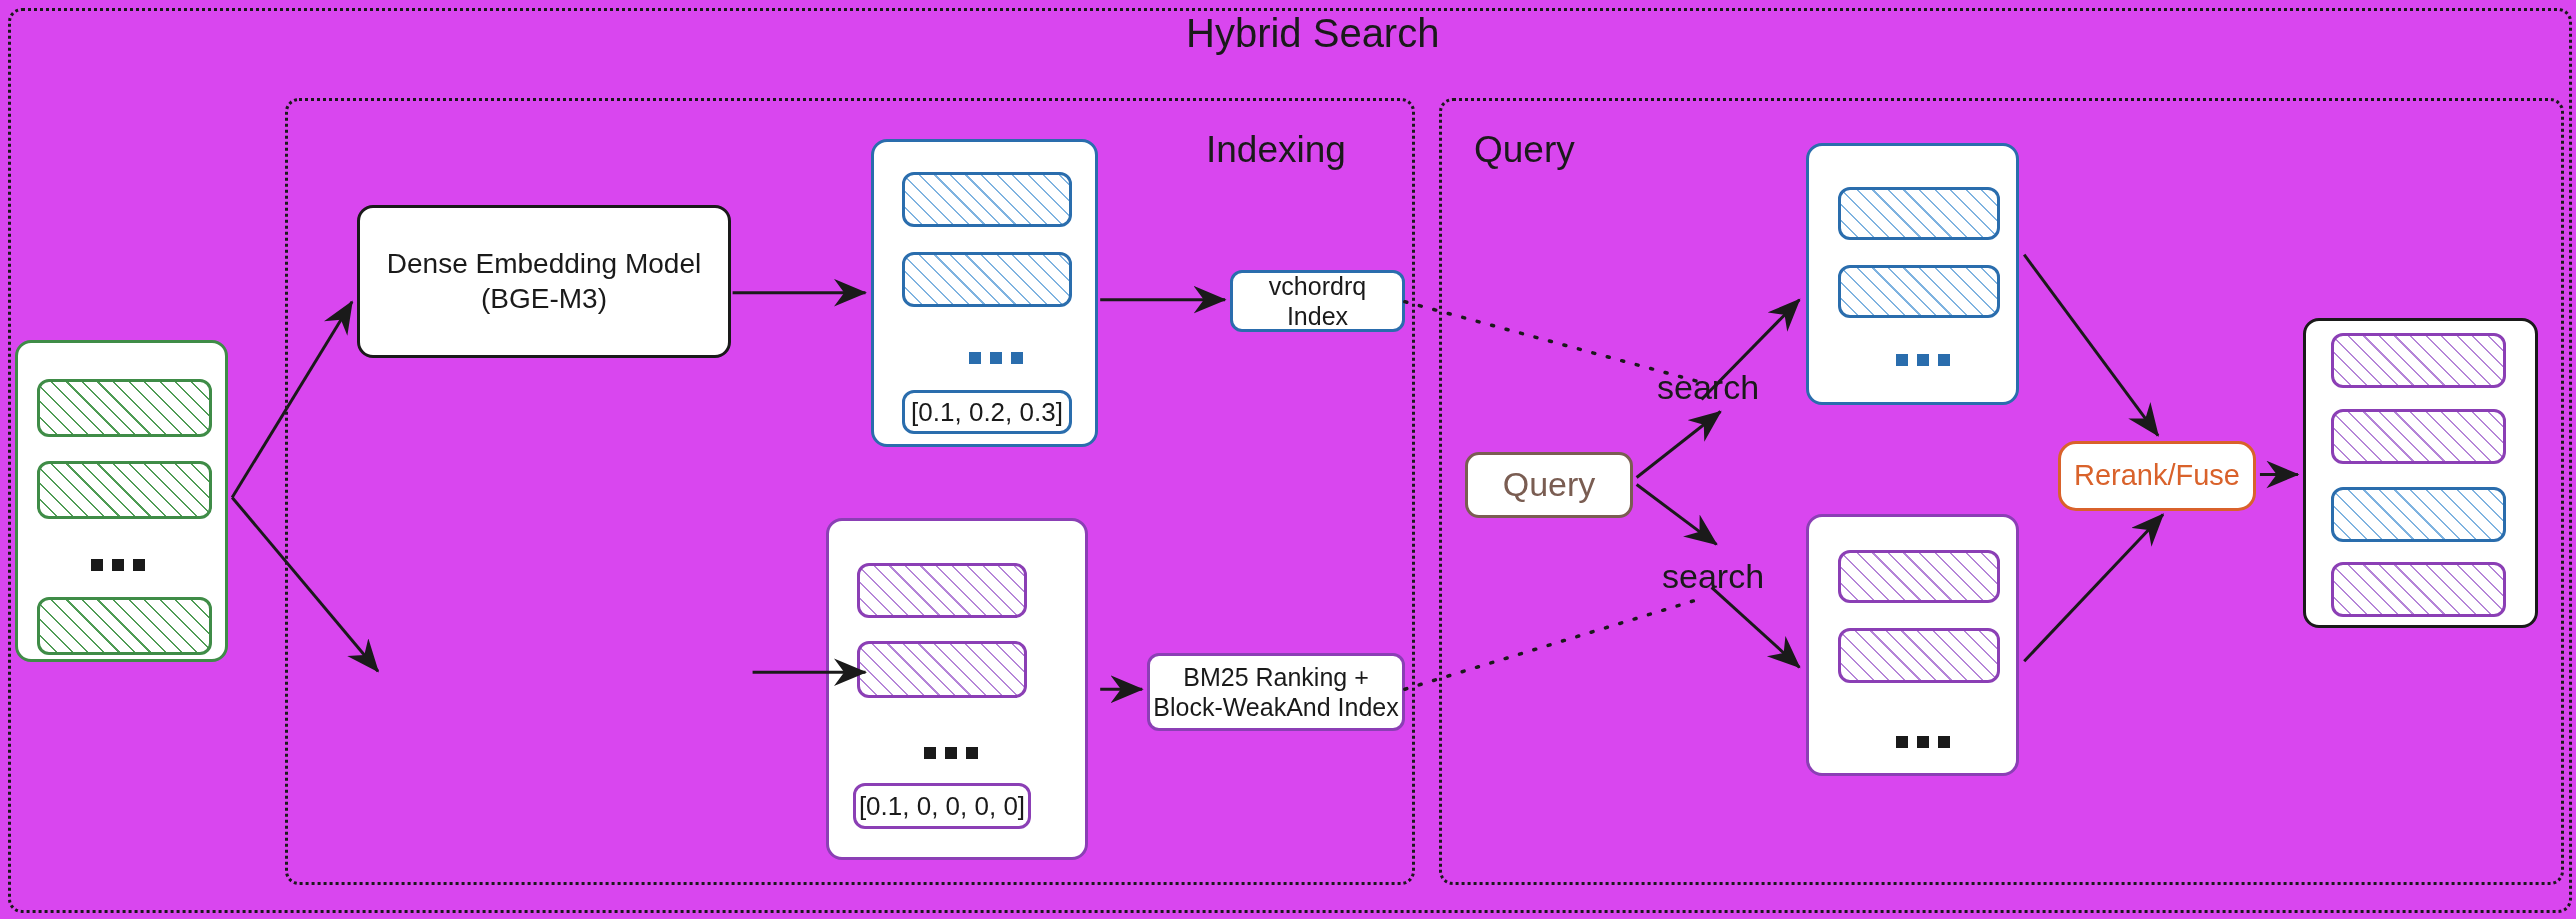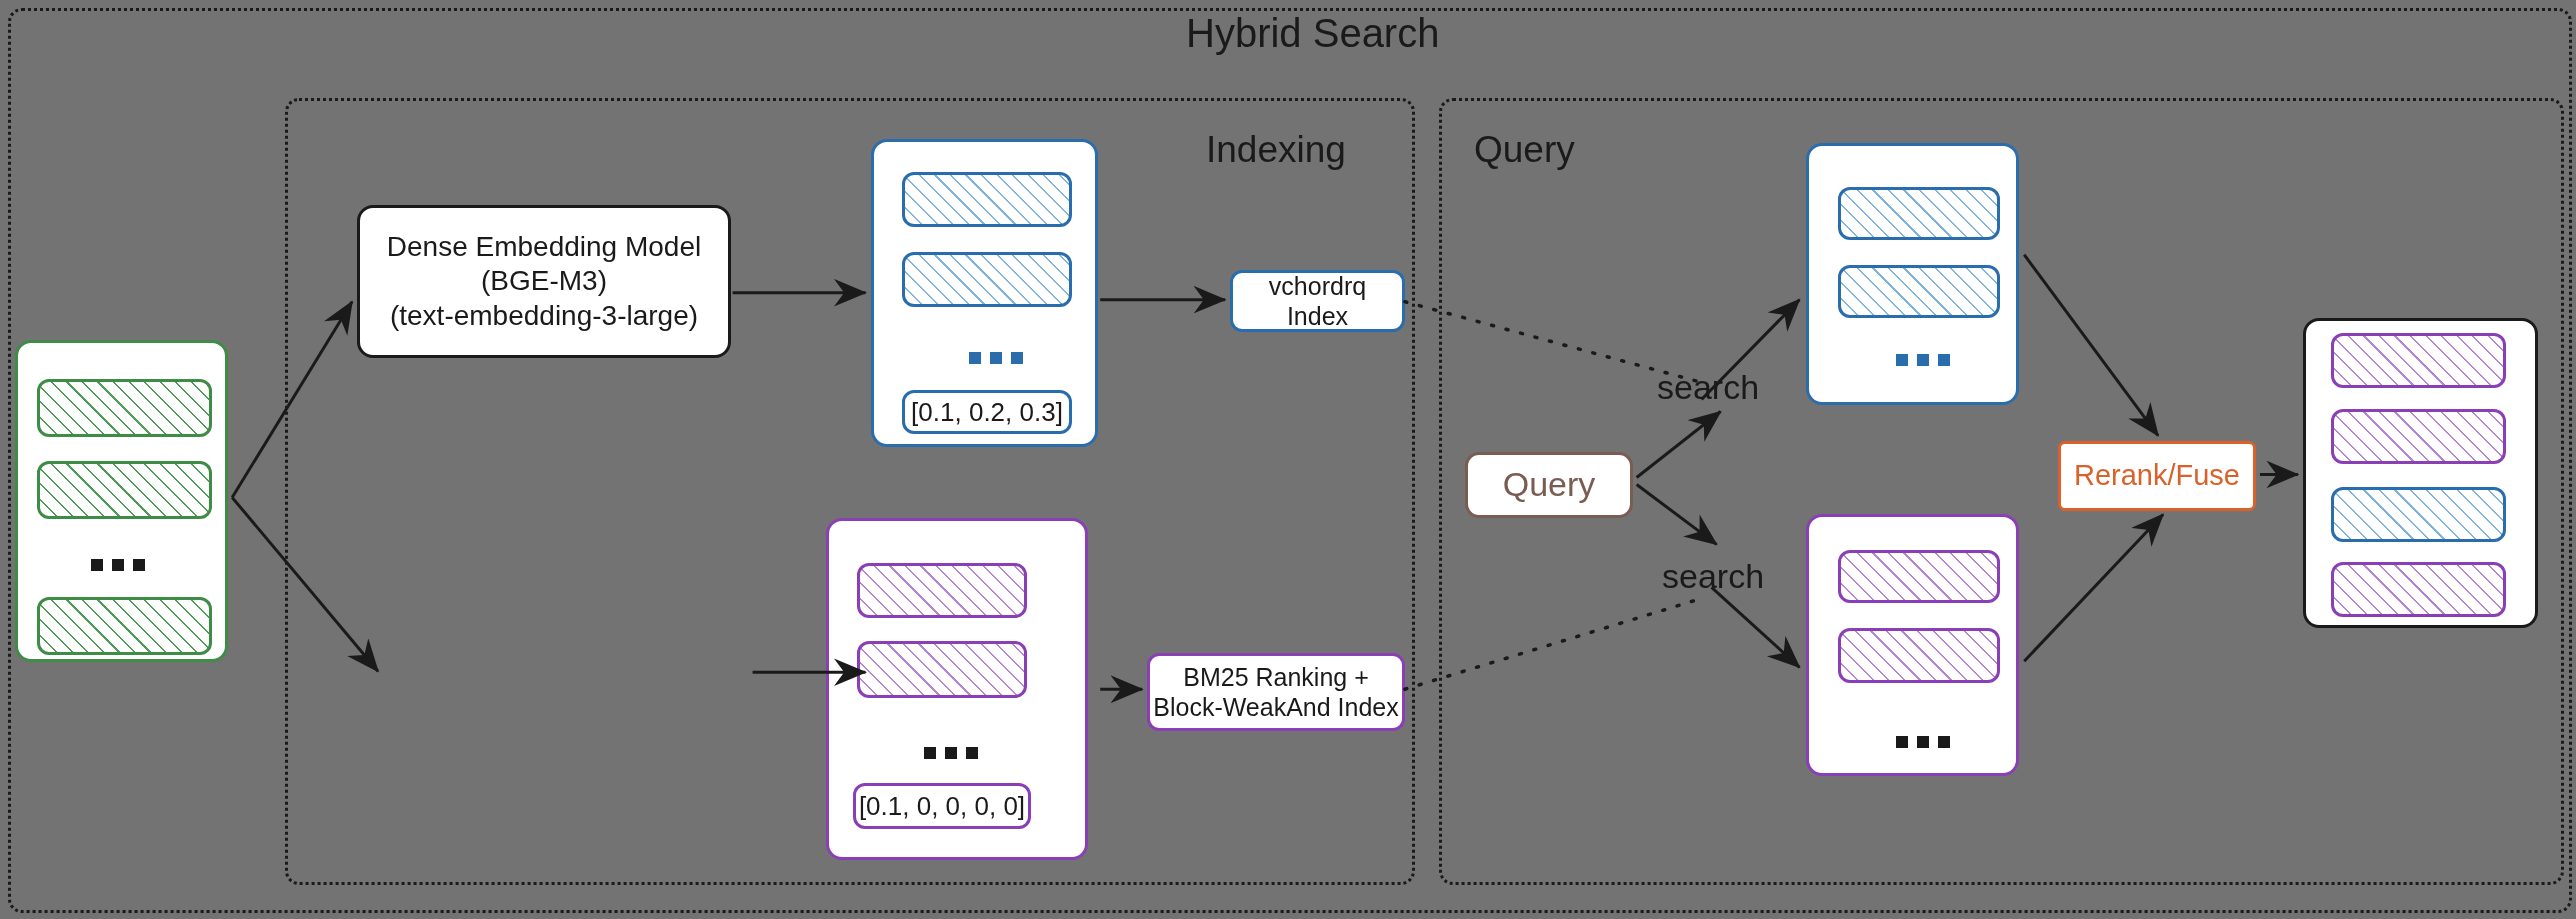--- a/index.html
+++ b/index.html
@@ -1,17 +1,17 @@
 <!DOCTYPE html>
 <html><head>
 <meta charset="utf-8">
 <style>
   html,body{margin:0;padding:0;background:#ffffff;}
   body{font-family:"Liberation Sans","DejaVu Sans",sans-serif;}
-  #stage{position:relative;width:2576px;height:919px;background:#737373;overflow:hidden;}
+  #stage{position:relative;width:2576px;height:919px;background:#d946ef;overflow:hidden;}
 
   
   .frame{position:absolute;border:3px dotted #1a1a1a;border-radius:14px;background:transparent;}
 
   .section-title{position:absolute;color:#1a1a1a;font-size:37px;line-height:1;white-space:nowrap;}
   .main-title{position:absolute;color:#1a1a1a;font-size:40px;line-height:1;white-space:nowrap;}
 
   
   .node{position:absolute;border-radius:16px;background:#ffffff;display:flex;align-items:center;
         justify-content:center;text-align:center;box-sizing:border-box;}
@@ -58,21 +58,20 @@
         <i style="background:#1a1a1a;"></i>
         <i style="background:#1a1a1a;"></i>
     </div>
     <div class="cell hatch-green" style="left:19px;top:254px;width:175px;height:58px;border:3px solid #3f8c47;"></div>
   </div>
 
   <div class="node" style="left:357px;top:205px;width:374px;height:153px;border:3px solid #1a1a1a;">
     <div class="txt" style="font-size:28px;color:#1a1a1a;">
       <div>Dense Embedding Model</div>
       <div>(BGE-M3)</div>
-      <div>(text-embedding-3-large)</div>
     </div>
   </div>
 
 
   <div class="stack" style="left:871px;top:139px;width:227px;height:308px;border:3px solid #2a6dad;">
     <div class="cell hatch-blue" style="left:28px;top:30px;width:170px;height:55px;border:3px solid #2a6dad;"></div>
     <div class="cell hatch-blue" style="left:28px;top:110px;width:170px;height:55px;border:3px solid #2a6dad;"></div>
     <div class="ellipsis" style="left:95px;top:210px;">
       <i style="background:#2a6dad;"></i>
         <i style="background:#2a6dad;"></i>
@@ -126,21 +125,21 @@
   <div class="stack" style="left:1806px;top:514px;width:213px;height:262px;border:3px solid #8b3fb5;">
     <div class="cell hatch-purple" style="left:29px;top:33px;width:162px;height:53px;border:3px solid #8b3fb5;"></div>
     <div class="cell hatch-purple" style="left:29px;top:111px;width:162px;height:55px;border:3px solid #8b3fb5;"></div>
     <div class="ellipsis" style="left:87px;top:219px;">
       <i style="background:#1a1a1a;"></i>
         <i style="background:#1a1a1a;"></i>
         <i style="background:#1a1a1a;"></i>
     </div>
   </div>
 
-  <div class="node" style="left:2058px;top:441px;width:198px;height:70px;border:3px solid #d9622b;border-radius:7px;">
+  <div class="node" style="left:2058px;top:441px;width:198px;height:70px;border:3px solid #d9622b;border-radius:18px;">
     <div class="txt" style="font-size:29px;color:#d9622b;">Rerank/Fuse</div>
   </div>
 
   <div class="stack" style="left:2303px;top:318px;width:235px;height:310px;border:3px solid #1a1a1a;">
     <div class="cell hatch-purple" style="left:25px;top:12px;width:175px;height:55px;border:3px solid #8b3fb5;"></div>
     <div class="cell hatch-purple" style="left:25px;top:88px;width:175px;height:55px;border:3px solid #8b3fb5;"></div>
     <div class="cell hatch-blue" style="left:25px;top:166px;width:175px;height:55px;border:3px solid #2a6dad;"></div>
     <div class="cell hatch-purple" style="left:25px;top:241px;width:175px;height:55px;border:3px solid #8b3fb5;"></div>
   </div>
 

